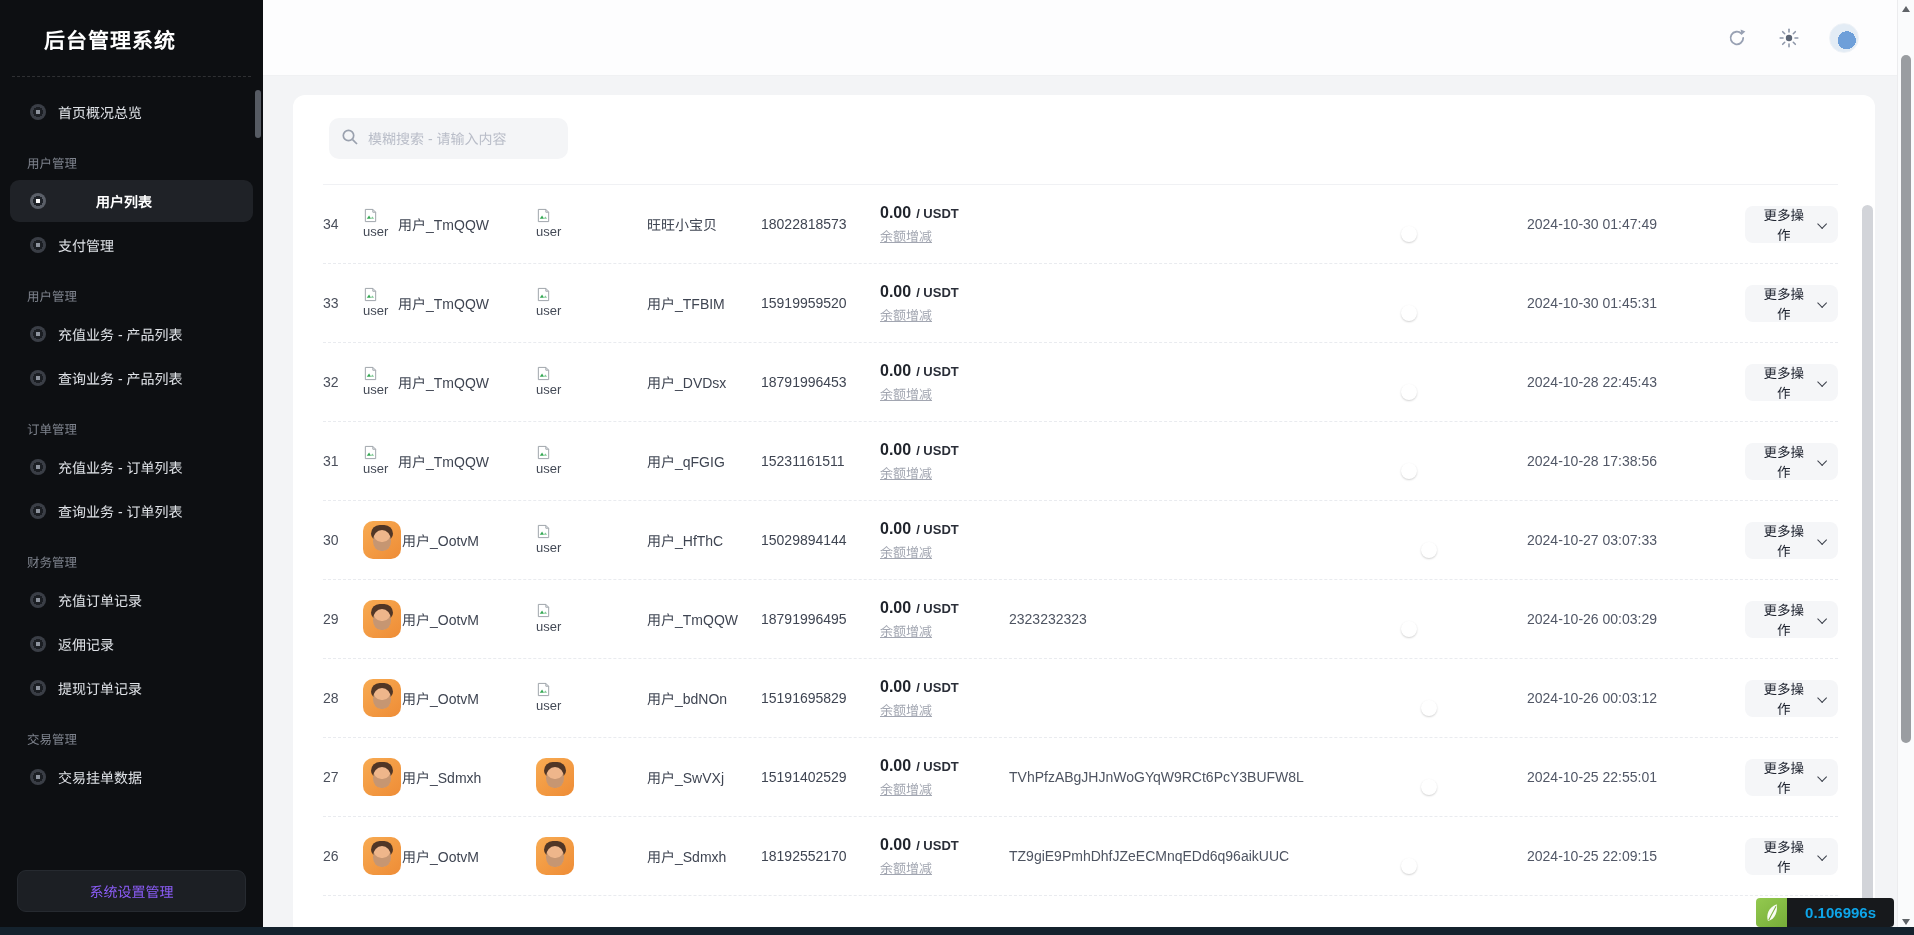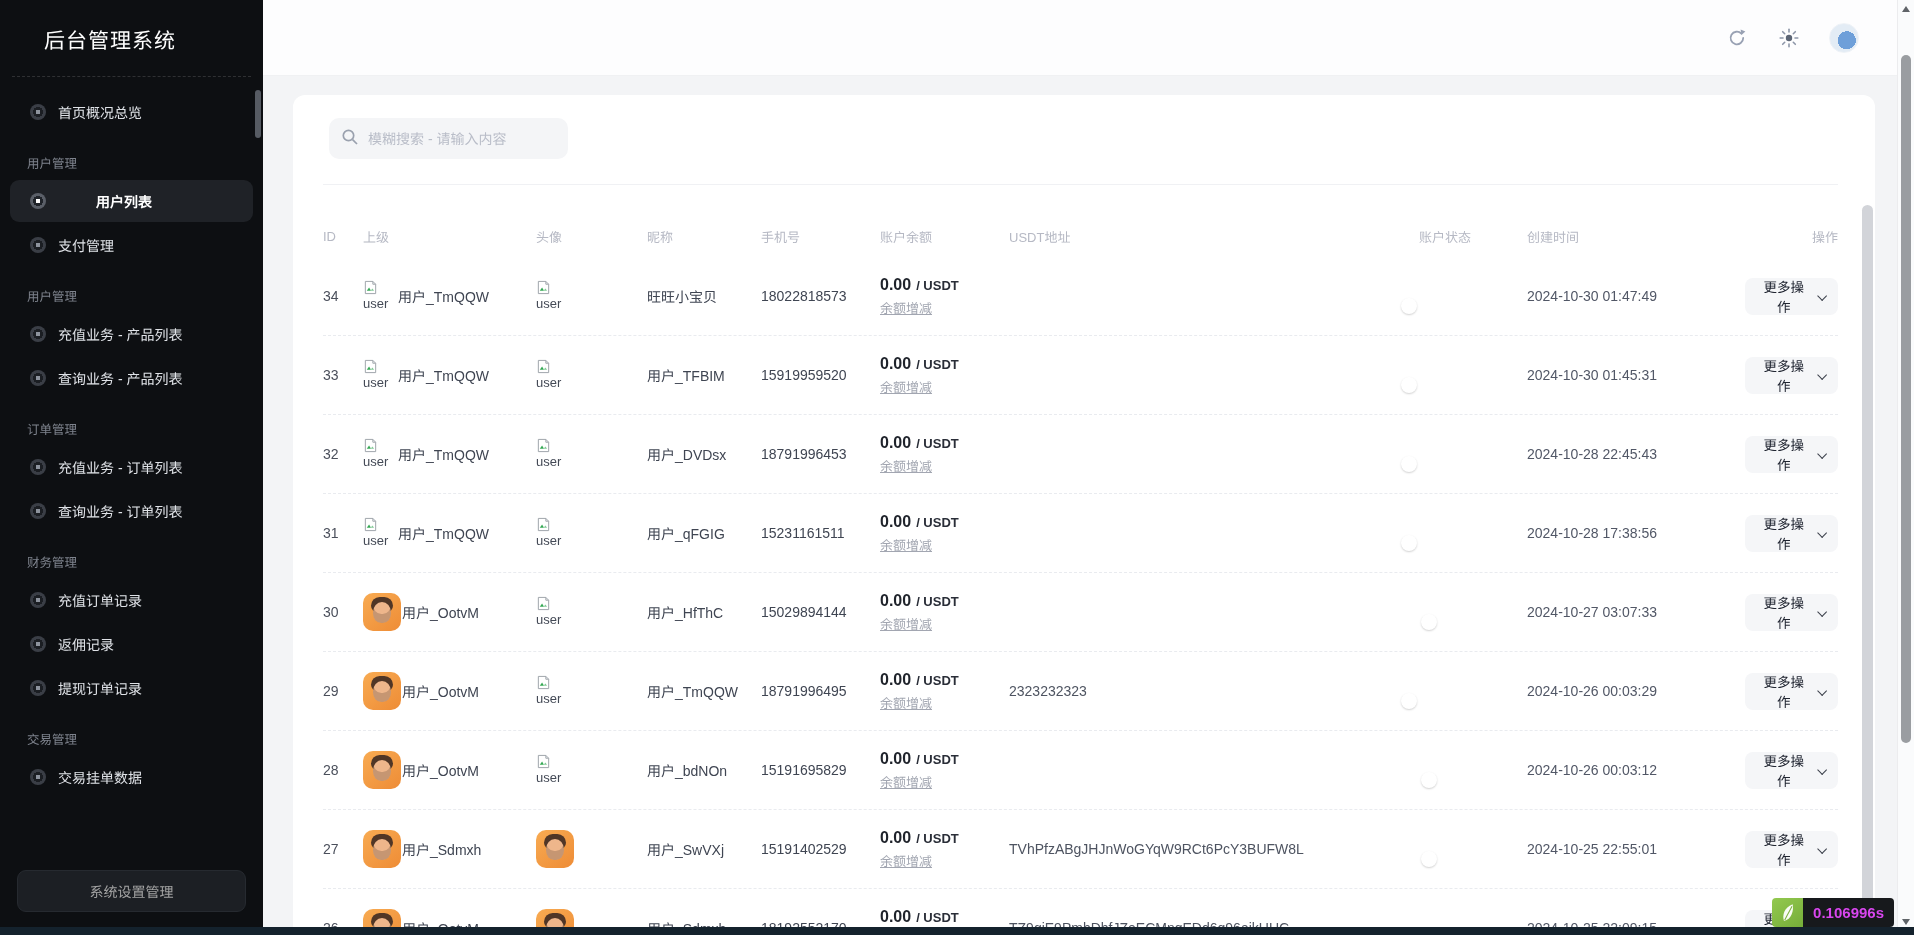--- a/index.html
+++ b/index.html
@@ -9,21 +9,21 @@
     background:#f3f4f6;
     font-family:"Liberation Sans","DejaVu Sans",sans-serif;
     color:#3f4552;
   }
   
   .sidebar {
     position:absolute; left:0; top:0; width:263px; height:935px;
     background:#0d0f12; z-index:4;
   }
   .sidebar-title {
-    color:#ffffff; font-size:21px; font-weight:normal; letter-spacing:1px;
+    color:#ffffff; font-size:21px; font-weight:bold; letter-spacing:1px;
     padding:24px 0 0 44px;
   }
   .sidebar-divider {
     margin:22px 12px 0 12px; border-top:1px dashed rgba(255,255,255,.14);
   }
   .sidebar-nav { margin-top:14px; }
   .side-section-label {
     color:#7e838d; font-size:12.5px; margin:20px 0 8px 27px;
   }
   .side-item {
@@ -39,21 +39,21 @@
   .side-item.active .side-icon {
     background:radial-gradient(circle,#ffffff 0 2.5px,#20242a 2.5px 5px,#5a5f68 5px 8px);
   }
   .sidebar-scroll-thumb {
     position:absolute; right:2px; top:90px; width:6px; height:48px;
     border-radius:3px; background:#565b63;
   }
   .sys-btn {
     position:absolute; left:17px; right:17px; bottom:23px; height:42px;
     background:#1c1f24; border:1px solid #262a30; border-radius:9px;
-    color:#a3a3a3; font-size:14px; cursor:pointer;
+    color:#8b5cf6; font-size:14px; cursor:pointer;
     font-family:inherit;
   }
   
   .topbar {
     position:absolute; left:263px; right:17px; top:0; height:75px;
     background:#fdfdfe; box-shadow:0 1px 0 #f0f1f3;
     display:flex; align-items:center; justify-content:flex-end;
     gap:28px; padding-right:38px;
   }
   .tool-icon { width:24px; height:24px; display:flex; align-items:center; justify-content:center; cursor:pointer; }
@@ -155,22 +155,22 @@
   }
   .debug-badge {
     position:absolute; right:20px; bottom:8px; height:29px; display:flex; align-items:stretch;
     z-index:6; cursor:pointer;
   }
   .debug-leaf {
     width:31px; background:linear-gradient(145deg,#93c94f,#76ad39);
     border-radius:4px 0 0 4px; display:flex; align-items:center; justify-content:center;
   }
   .debug-time {
-    background:#17191c; color:#d946ef; font-size:15px; font-weight:bold;
-    border-radius:0 4px 4px 0; display:flex; align-items:center; padding:0 10px;
+    background:#17191c; color:#0ea5e9; font-size:15px; font-weight:bold;
+    border-radius:0 4px 4px 0; display:flex; align-items:center; padding:0 18px;
   }
   .bottom-strip {
     position:absolute; left:0; right:0; bottom:0; height:8px; background:#14222d; z-index:7;
   }
 </style>
 </head>
 <body>
 
 <div class="screen">
 
@@ -260,32 +260,20 @@
       <div class="search-box">
         <span>
           <svg width="18" height="18" viewBox="0 0 18 18" fill="none" stroke="#9aa1ae" stroke-width="1.7">
             <circle cx="7.5" cy="7.5" r="5.2"></circle>
               <line x1="11.6" y1="11.6" x2="16" y2="16"></line>
           </svg>
         </span>
         <input type="text" placeholder="模糊搜索 - 请输入内容" style="">
       </div>
     </div>
-    <div class="thead-row">
-        <span class="th">ID</span>
-        <span class="th">上级</span>
-        <span class="th">头像</span>
-        <span class="th">昵称</span>
-        <span class="th">手机号</span>
-        <span class="th">账户余额</span>
-        <span class="th">USDT地址</span>
-        <span class="th">账户状态</span>
-        <span class="th">创建时间</span>
-        <span class="th">操作</span>
-      </div>
     <div id="tbody">
         <div class="trow">
           <span class="cell-id">34</span>
           <span class="cell-flex">
             <span class="broken"><svg width="15" height="15" viewBox="0 0 16 16">
                 <path d="M2.5 1.5h8l3 3v10h-11z" fill="#fff" stroke="#9aa0a6"></path>
                 <path d="M10.5 1.5v3h3" fill="none" stroke="#9aa0a6"></path>
                 <path d="M4 11.5 6.5 8l2 3.5z" fill="#34a853"></path>
                 <path d="M8.2 11.5 10 9l1.8 2.5z" fill="#81c995"></path>
               </svg><span>user</span></span>

